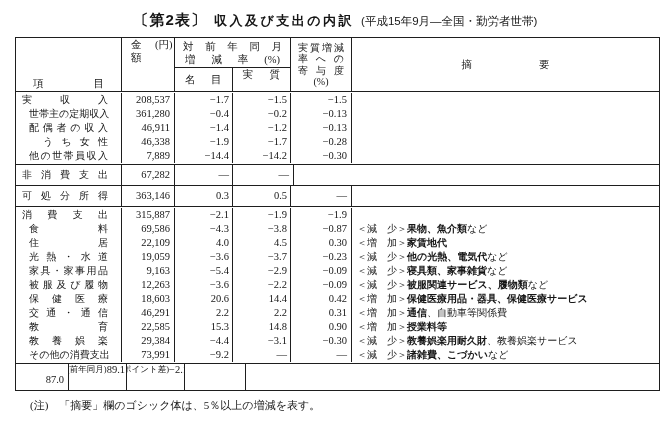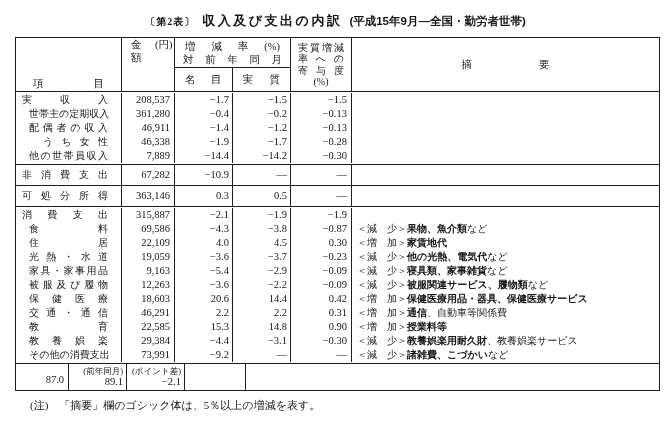--- a/index.html
+++ b/index.html
@@ -5,44 +5,44 @@
   html,body { margin:0; padding:0; background:#ffffff; }
   body {
     width:671px; height:421px; position:relative; overflow:hidden;
     font-family:"Liberation Serif","DejaVu Serif",serif; color:#161616;
     -webkit-font-smoothing:antialiased;
   }
   .title {
     position:absolute; top:11px; left:0; width:671px; text-align:center;
     white-space:nowrap;
   }
-  .title .pfx { font-family:Liberation Serif, serif; font-weight:700; font-size:10px; letter-spacing:1px; }
+  .title .pfx { font-family:Liberation Sans, sans-serif; font-weight:700; font-size:15px; letter-spacing:1px; }
   .title .main { font-family:"Liberation Sans","DejaVu Sans",sans-serif; font-weight:700; font-size:13px; letter-spacing:2.5px; margin:7px 3px; }
-  .title .paren { font-family:"Liberation Sans","DejaVu Sans",sans-serif; font-weight:700; font-size:11.5px; }
+  .title .paren { font-family:"Liberation Sans","DejaVu Sans",sans-serif; font-weight:400; font-size:11.5px; }
 
   .tbl { position:absolute; left:15px; top:37px; width:643px; border:1.5px solid #1e1e1e; background:#fff; }
   .c { box-sizing:border-box; border-right:1px solid #1e1e1e; overflow:hidden; }
   .c.last { border-right:none; }
 
   
   .hdr { display:flex; height:53px; }
   .jspan { display:block; width:100%; box-sizing:border-box; text-align:justify; text-align-last:justify; -moz-text-align-last:justify; }
   .h-item { width:106px; display:flex; align-items:flex-end; }
   .h-item .jspan { padding:0 17px; font-size:10.5px; }
   .h-amt { width:53px; display:flex; flex-direction:row; justify-content:center; font-size:10.5px; line-height:13px; }
   .h-amt .l1 { padding:0 9px; }
   .h-amt .l2 { text-align:center; text-align-last:center; }
   .h-grp { width:116px; display:flex; flex-direction:column; }
   .h-grp-top { height:30px; box-sizing:border-box; border-bottom:1px solid #1e1e1e; display:flex; flex-direction:column; justify-content:center; font-size:10.5px; line-height:13px; }
   .h-grp-top .l1 { padding:0 8px; }
   .h-grp-top .l2 { padding:0 10px; }
   .h-grp-bot { flex:1; display:flex; }
   .h-nom { width:58px; box-sizing:border-box; border-right:1px solid #1e1e1e; display:flex; align-items:center; font-size:10.5px; }
   .h-nom .jspan, .h-real .jspan { padding:0 10px; }
-  .h-real { width:58px; display:flex; align-items:center; font-size:10.5px; }
+  .h-real { width:58px; display:flex; align-items:flex-start; font-size:10.5px; }
   .h-contrib { width:61px; display:flex; flex-direction:column; justify-content:center; font-size:10px; line-height:11.5px; }
   .h-contrib .jspan { padding:0 7px; }
   .h-contrib .pct { text-align:center; text-align-last:center; }
   .h-rem { width:307px; display:flex; align-items:center; justify-content:center; }
   .h-rem .jspan { width:88px; font-size:10.5px; }
 
   
   .sec { border-top:1px solid #1e1e1e; }
   .r { display:flex; height:14px; line-height:14px; white-space:nowrap; }
   .sec-multi { padding:1px 0; }
@@ -58,21 +58,21 @@
   .crl { width:58px; padding-right:3px; }
   .cc { width:61px; padding-right:4px; }
   .crem { width:307px; padding-left:5px; font-size:10px; }
   .rb { font-family:"Liberation Sans","DejaVu Sans",sans-serif; font-weight:700; }
 
   
   .sec-foot .r { height:26px; }
   .f-item { width:106px; display:flex; align-items:center; }
   .f-item .jspan { padding:0 10px 0 6px; font-size:10px; }
   .f-amt { width:53px; display:flex; align-items:flex-end; justify-content:flex-end; padding:0 4px 3px 0; font-size:10.5px; }
-  .f-two { width:58px; display:flex; flex-direction:column; justify-content:center; text-align:right; padding-right:3px; box-sizing:border-box; border-right:1px solid #1e1e1e; }
+  .f-two { width:58px; display:flex; justify-content:center; text-align:right; padding-right:3px; box-sizing:border-box; border-right:1px solid #1e1e1e; }
   .f-note { font-size:8.5px; line-height:10px; }
   .f-val { font-size:10.5px; line-height:12px; }
   .f-c { width:61px; }
   .f-rem { width:307px; border-right:none; }
 
   .note { position:absolute; left:30px; top:398px; font-size:11px; white-space:nowrap; }
 </style>
 </head>
 <body>
 
@@ -87,22 +87,22 @@
   <div class="hdr">
     <div class="c h-item">
         <span class="jspan">項目</span>
       </div>
     <div class="c h-amt">
       <span class="jspan l1">金額</span>
       <span class="jspan l2">(円)</span>
     </div>
     <div class="c h-grp">
       <div class="h-grp-top">
+        <span class="jspan l1">対前年同月</span>
         <span class="jspan l2">増減率(%)</span>
-        <span class="jspan l1">対前年同月</span>
       </div>
       <div class="h-grp-bot">
         <div class="h-nom">
             <span class="jspan">名目</span>
           </div>
         <div class="h-real">
             <span class="jspan">実質</span>
           </div>
       </div>
     </div>
@@ -169,21 +169,20 @@
       <div class="c crem last"></div>
     </div>
   </div>
 
   <div class="sec sec-single">
     <div class="r">
       <div class="c ci">
           <span class="jspan ind0">非消費支出</span>
         </div>
       <div class="c ca num">67,282</div>
-      <div class="c cn num">−10.9</div>
       <div class="c crl num">—</div>
       <div class="c cc num">—</div>
       <div class="c crem last"></div>
     </div>
   </div>
 
   <div class="sec sec-single">
     <div class="r">
       <div class="c ci">
           <span class="jspan ind0">可処分所得</span>

